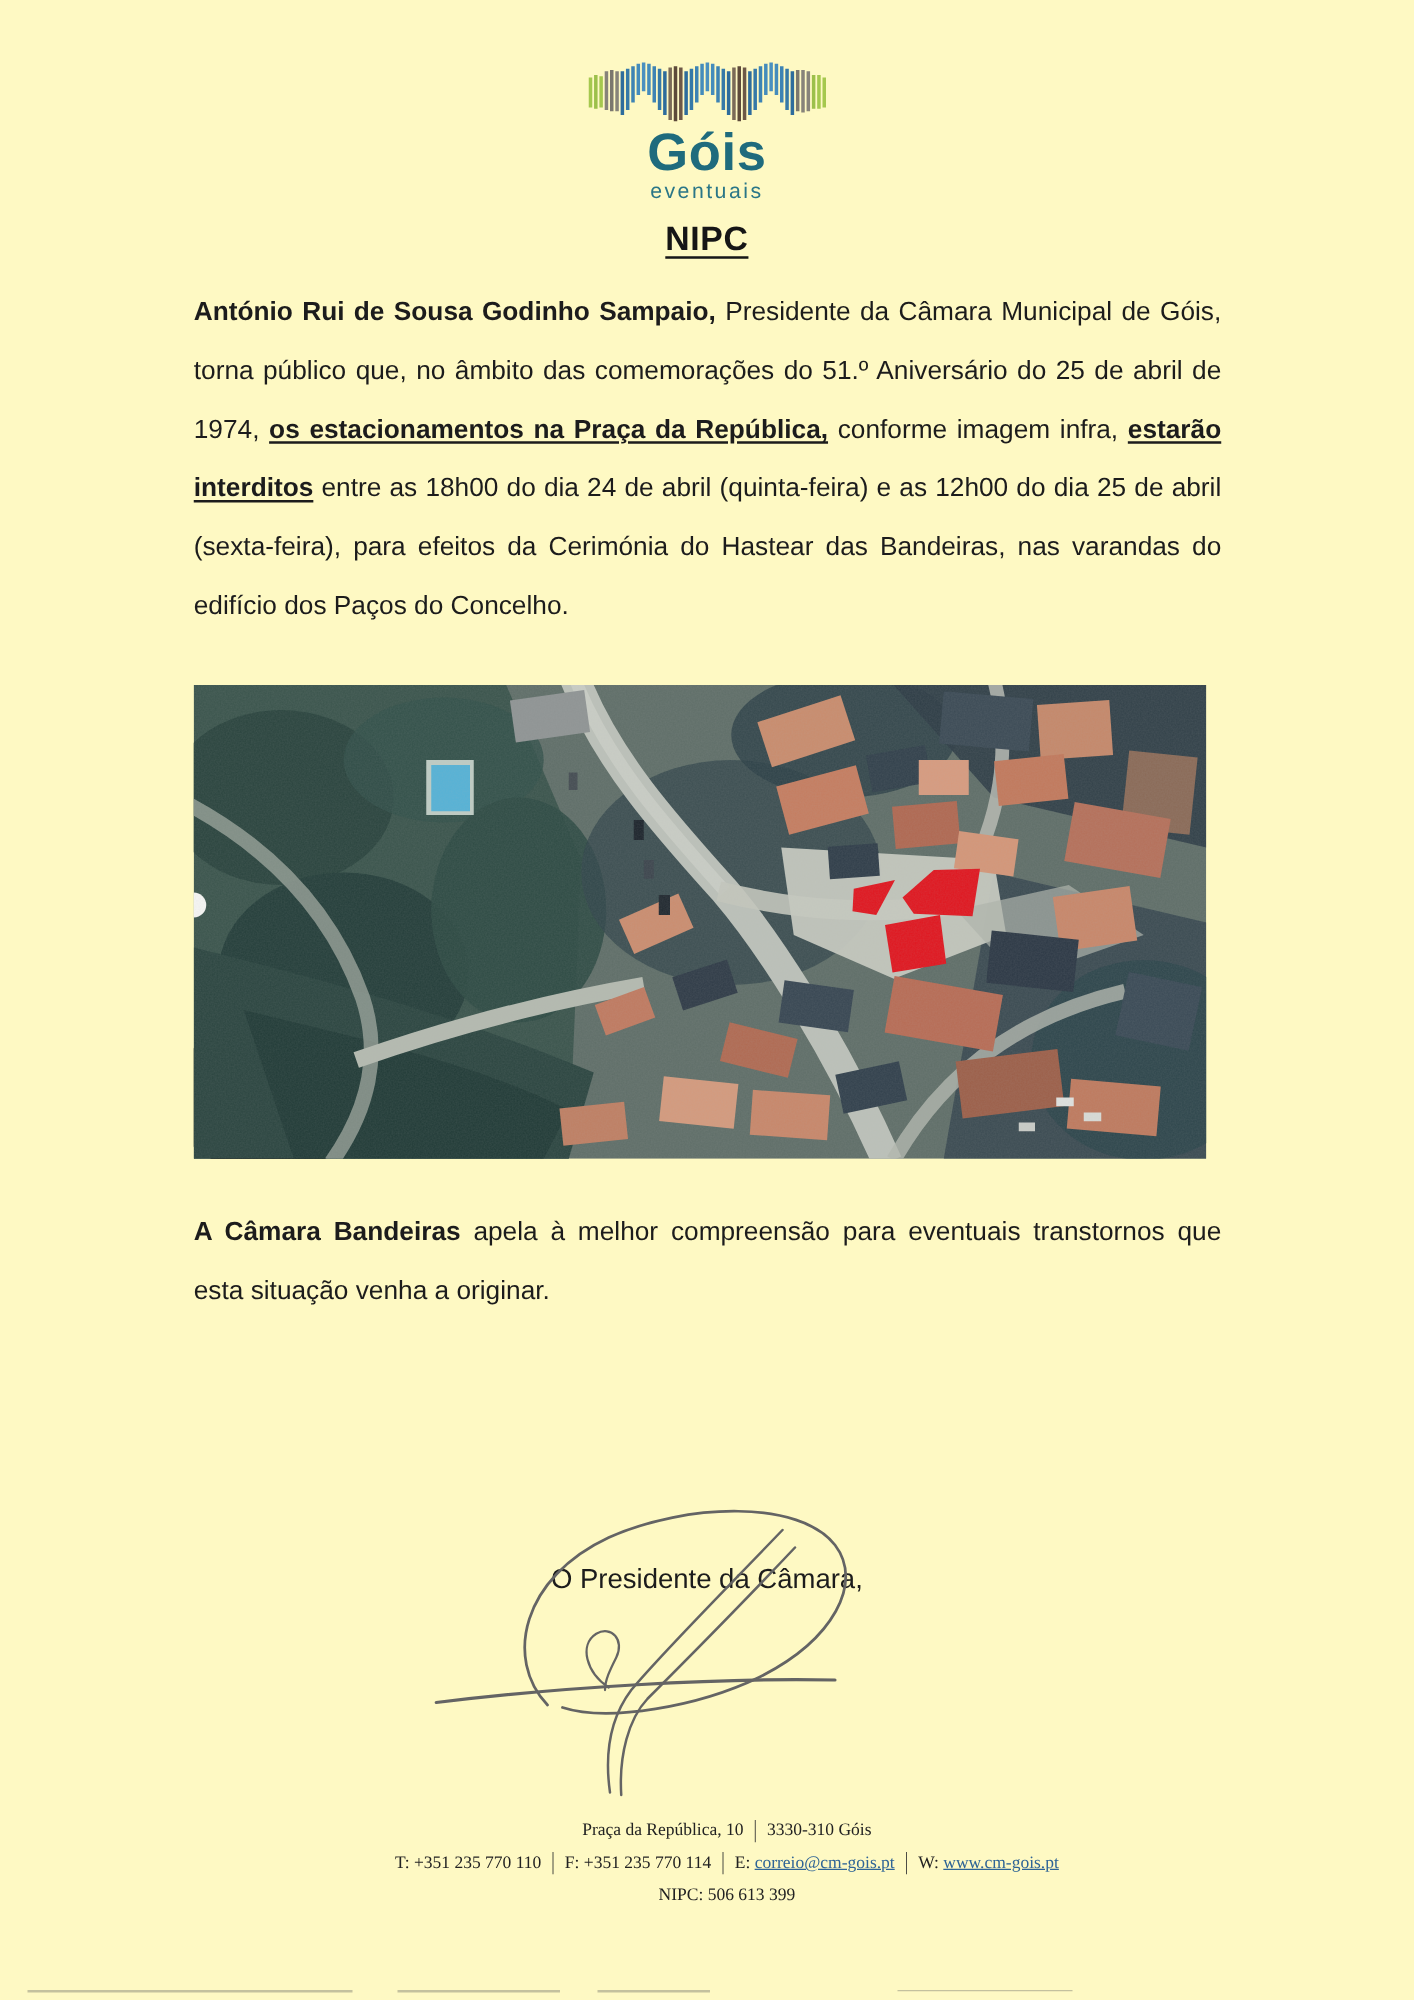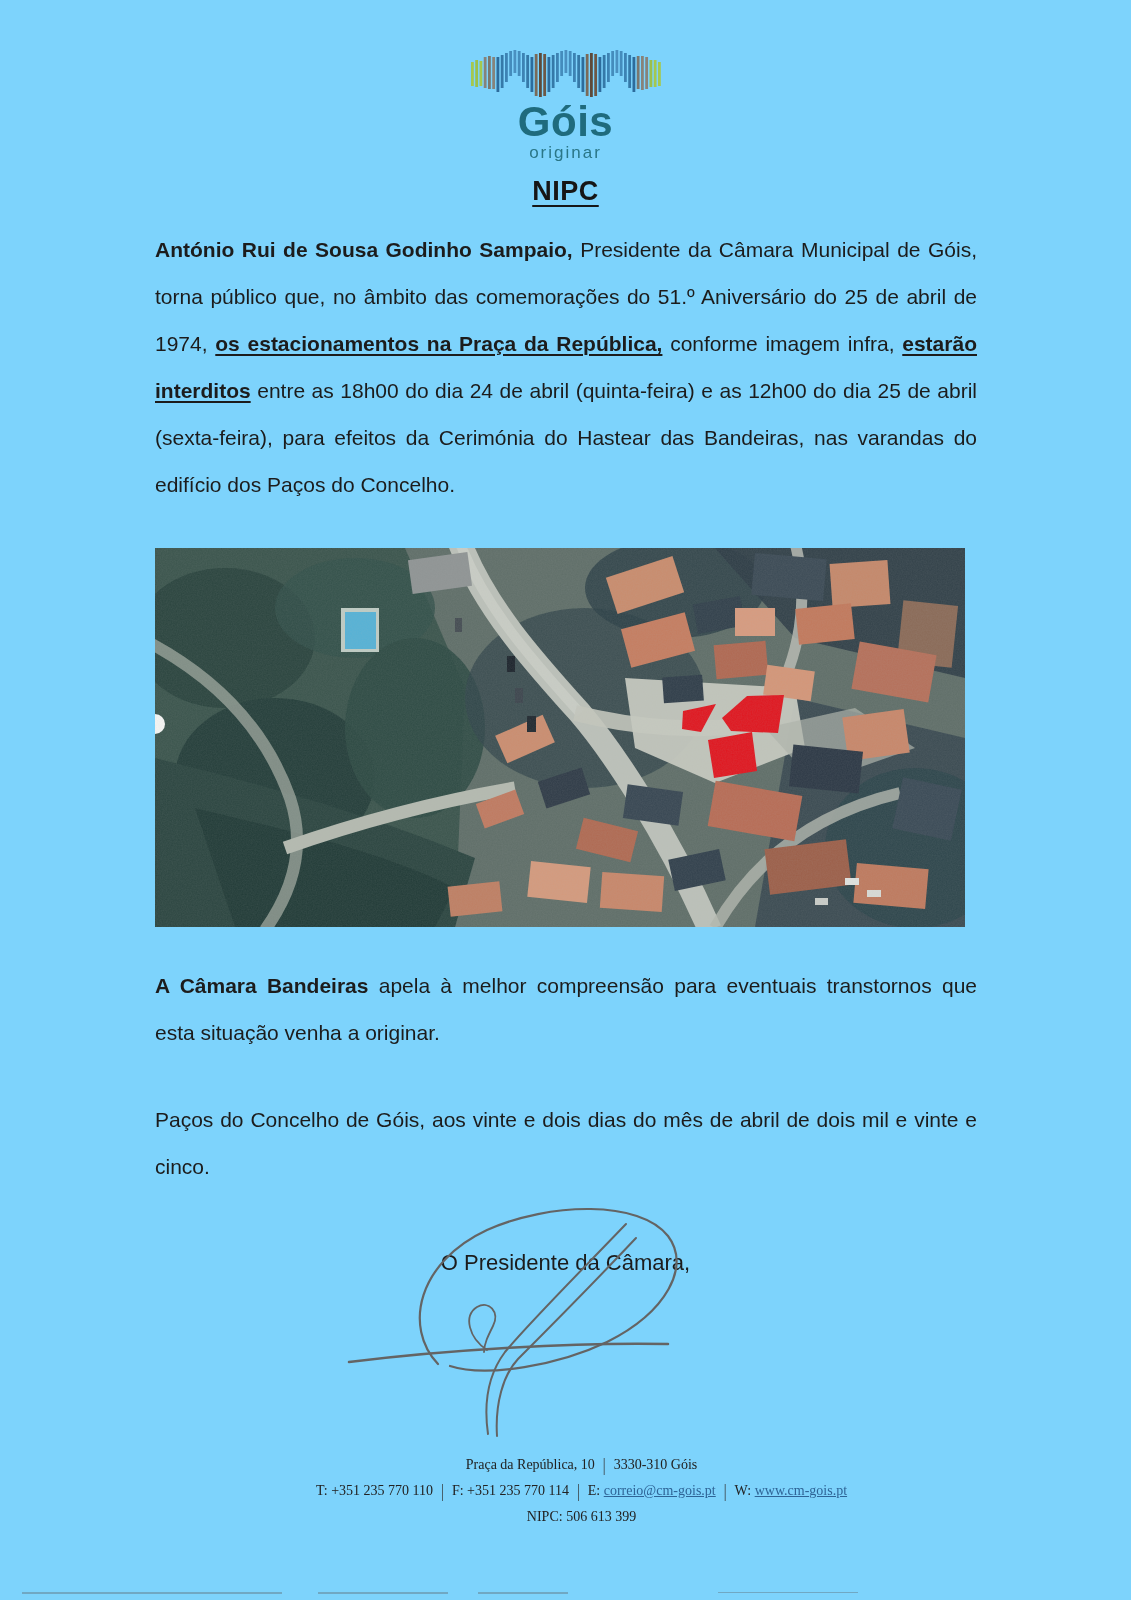--- a/index.html
+++ b/index.html
@@ -1,16 +1,16 @@
 <!DOCTYPE html>
 <html><head>
 <meta charset="utf-8">
 <style>
   html,body{margin:0;padding:0;background:#e9e9e9;}
-  .page{position:relative;width:1131px;height:1600px;margin:0 auto;background:#7dd3fc;
+  .page{position:relative;width:1131px;height:1600px;margin:0 auto;background:#fef9c3;
         font-family:"Liberation Sans","DejaVu Sans",sans-serif;color:#1b1b1b;overflow:hidden;}
   
   .logo-block{position:absolute;top:46px;left:0;width:1131px;text-align:center;}
   .bridge{display:block;margin:0 auto;}
   .gois-name{font-size:42px;font-weight:bold;color:#1f6b7d;line-height:40px;margin-top:2px;letter-spacing:0.5px;}
   .gois-sub{font-size:17px;color:#2a7687;letter-spacing:2px;margin-top:1px;}
   
   .aviso{position:absolute;top:176px;left:0;width:1131px;margin:0;text-align:center;
          font-size:27px;font-weight:bold;letter-spacing:0.5px;text-decoration:underline;
          text-decoration-thickness:2px;text-underline-offset:5px;color:#161616;}
@@ -99,21 +99,21 @@
 
       <rect x="166.75" y="10" width="2.8" height="33" fill="#7b776e"></rect>
         <rect x="171" y="10" width="2.8" height="34" fill="#87837a"></rect>
         <rect x="175.25" y="11" width="2.8" height="32" fill="#87837a"></rect>
 
       <rect x="179.5" y="14" width="2.8" height="27" fill="#9cc04a"></rect>
         <rect x="183.75" y="14" width="2.8" height="27" fill="#a5c84e"></rect>
         <rect x="188" y="16" width="2.8" height="24" fill="#a5c84e"></rect>
     </svg>
     <div class="gois-name">Góis</div>
-    <div class="gois-sub">originar</div>
+    <div class="gois-sub">eventuais</div>
   </header>
 
   <h1 class="aviso">NIPC</h1>
 
   <p class="para p1"><strong>António Rui de Sousa Godinho Sampaio,</strong><span> Presidente da Câmara Municipal de Góis, torna público que, no âmbito das comemorações do 51.º Aniversário do 25 de abril de 1974, </span><strong class="u">os estacionamentos na Praça da República,</strong><span> conforme imagem infra, </span><strong class="u">estarão interditos</strong><span> entre as 18h00 do dia 24 de abril (quinta-feira) e as 12h00 do dia 25 de abril (sexta-feira), para efeitos da Cerimónia do Hastear das Bandeiras, nas varandas do edifício dos Paços do Concelho.</span></p>
 
   <div class="map">
     <svg viewBox="0 0 810 379" preserveAspectRatio="none">
       <defs>
         <filter id="grain" x="0" y="0" width="100%" height="100%">
@@ -194,21 +194,20 @@
       <polygon class="zone" points="553,192 597,184 602,223 559,230" fill="#e0161f"></polygon>
 
       <circle cx="0" cy="176" r="10" fill="#f6f6f4"></circle>
 
       <rect width="810" height="379" filter="url(#grain)"></rect>
     </svg>
   </div>
 
   <p class="para p2"><strong>A Câmara Bandeiras</strong><span> apela à melhor compreensão para eventuais transtornos que esta situação venha a originar.</span></p>
 
-  <p class="para p3">Paços do Concelho de Góis, aos vinte e dois dias do mês de abril de dois mil e vinte e cinco.</p>
 
   <div class="sig-title">O Presidente da Câmara,</div>
   <svg class="sig-svg" viewBox="0 0 460 250" aria-hidden="true">
     <path d="M103,172 C68,135 83,70 152,38 C215,10 305,8 333,44 C356,74 332,120 272,150 C224,173 152,186 115,174" stroke-width="2.2"></path>
     <path d="M14,170 C110,158 240,150 333,152" stroke-width="2.5"></path>
     <path d="M291,32 C243,82 193,132 170,160 C152,184 149,214 153,242" stroke-width="2"></path>
     <path d="M301,46 C252,98 208,142 183,167 C168,183 160,212 162,244" stroke-width="2"></path>
     <path d="M152,158 C134,146 128,124 142,115 C154,108 165,120 158,134 C153,144 149,152 149,160" stroke-width="1.8"></path>
   </svg>
 

